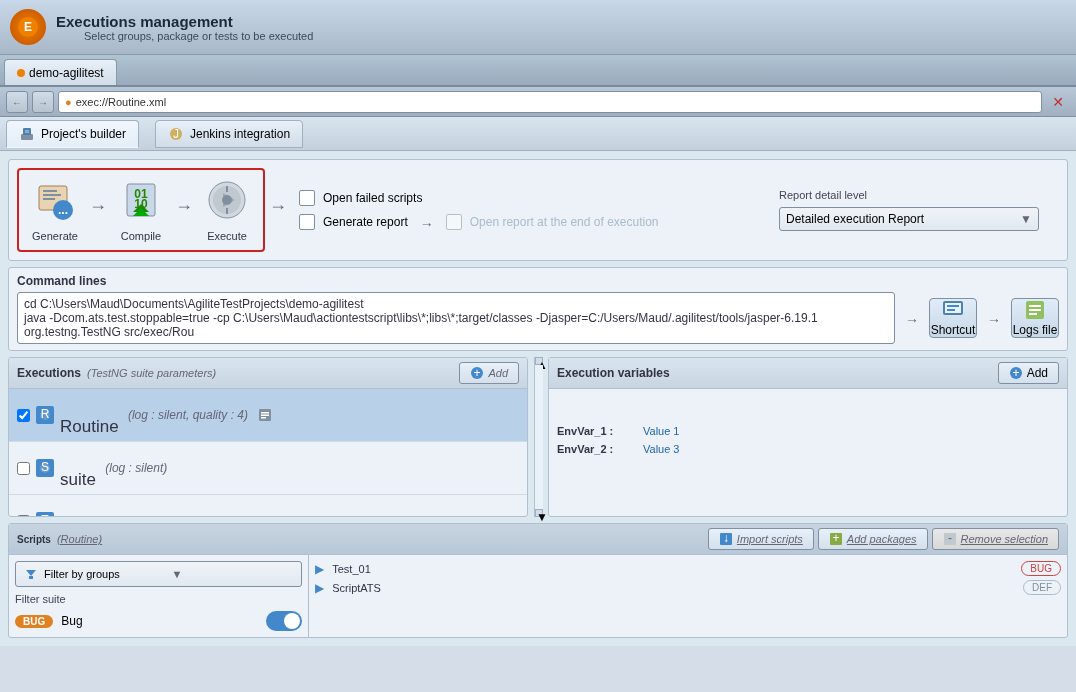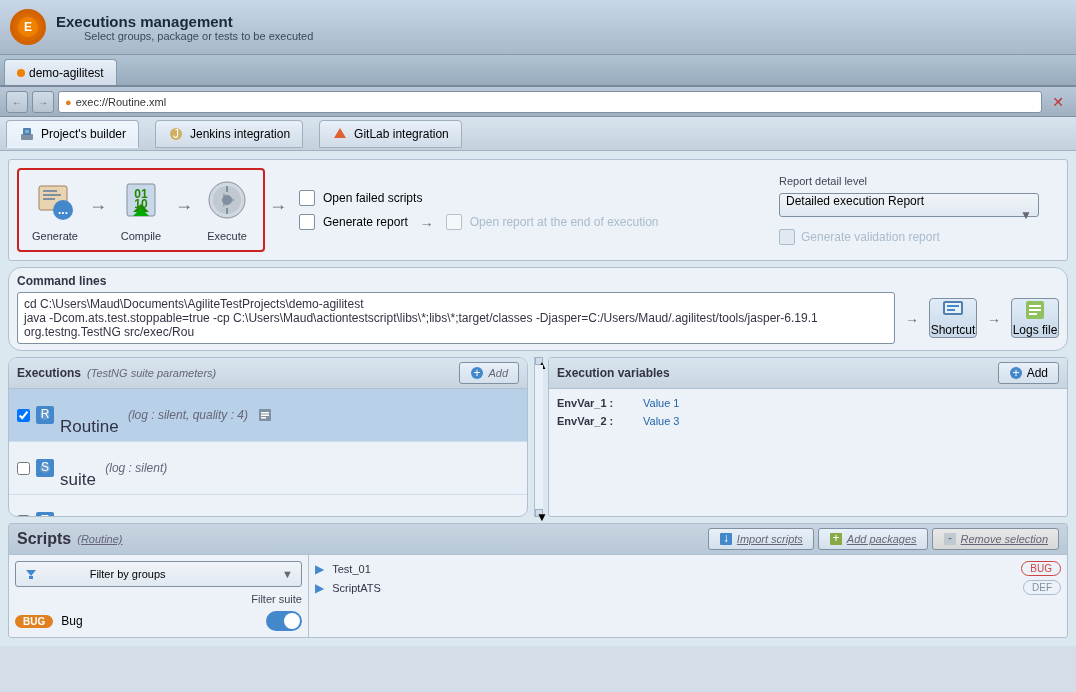--- a/index.html
+++ b/index.html
@@ -147,42 +147,41 @@
       border: 1px solid #8090a0;
       background: white;
       border-radius: 2px;
     }
     .select-box {
       width: 260px;
       height: 24px;
       background: linear-gradient(to bottom, #f0f4f8, #e0e8f0);
       border: 1px solid #8090a0;
       border-radius: 3px;
-      display: flex; align-items: flex-start;
+      display: flex; align-items: center;
       padding: 0 6px;
       cursor: pointer;
       font-size: 11px;
-      flex-direction: column;
     }
     .select-box .arrow-down { margin-left: auto; color: #667; }
     .generate-validation {
       display: flex; align-items: center; gap: 6px; margin-top: 6px;
     }
     .checkbox-disabled {
       width: 16px; height: 16px;
       border: 1px solid #aabbcc;
       background: #e0e8f0;
       border-radius: 2px;
     }
 
     
     .cmd-section {
       background: #ecf2f8;
       border: 1px solid #b0c0d0;
-      border-radius: 13px;
+      border-radius: 3px;
       padding: 6px 8px;
     }
     .cmd-section h3 { font-size: 12px; font-weight: bold; color: #334; margin-bottom: 4px; }
     .cmd-row {
       display: flex; align-items: center; gap: 6px;
     }
     .cmd-text {
       flex: 1;
       background: white;
       border: 1px solid #8090a0;
@@ -197,21 +196,21 @@
     
     .lower-section {
       display: flex;
       gap: 6px;
       height: 160px;
     }
     .executions-panel {
       flex: 1;
       background: #ecf2f8;
       border: 1px solid #b0c0d0;
-      border-radius: 9px;
+      border-radius: 3px;
       overflow: hidden;
       display: flex; flex-direction: column;
     }
     .executions-header {
       background: linear-gradient(to bottom, #d8e4ee, #c8d4e0);
       border-bottom: 1px solid #b0c0d0;
       padding: 4px 8px;
       display: flex; align-items: center;
       gap: 6px;
     }
@@ -248,40 +247,40 @@
       border-radius: 3px;
       display: flex; flex-direction: column;
     }
     .variables-header {
       background: linear-gradient(to bottom, #d8e4ee, #c8d4e0);
       border-bottom: 1px solid #b0c0d0;
       padding: 4px 8px;
       display: flex; align-items: center;
     }
     .variables-header h3 { font-size: 12px; font-weight: bold; color: #334; }
-    .var-list { flex:1; padding: 8px; display: flex; flex-direction: column; gap: 6px; }
+    .var-list { flex:1; padding: 8px; display: flex; flex-direction: column; gap: 6px; margin-top: 28px; }
     .var-item { display: flex; align-items: center; gap: 6px; }
     .var-name { font-weight: bold; color: #334; font-size: 11px; min-width: 80px; }
     .var-value { color: #2266aa; font-size: 11px; }
 
     
     .scripts-section {
       background: #ecf2f8;
       border: 1px solid #b0c0d0;
       border-radius: 3px;
       flex: 1;
     }
     .scripts-header {
       background: linear-gradient(to bottom, #c8d4e0, #b8c8d8);
       border-bottom: 1px solid #b0c0d0;
       padding: 4px 8px;
       display: flex; align-items: center;
       gap: 6px;
     }
-    .scripts-header h3 { font-size: 16px; font-weight: bold; color: #334; }
+    .scripts-header h3 { font-size: 10px; font-weight: bold; color: #334; }
     .scripts-header span { font-size: 11px; color: #667; font-style: italic; text-decoration: underline; }
     .scripts-buttons { margin-left: auto; display: flex; gap: 4px; }
     .script-btn {
       background: linear-gradient(to bottom, #e8f0f8, #d4e0ec);
       border: 1px solid #8090a0;
       border-radius: 3px;
       padding: 3px 10px;
       cursor: pointer;
       display: flex; align-items: center; gap: 4px;
       font-size: 11px;
@@ -293,21 +292,21 @@
 
     
     .scripts-body {
       display: flex;
       height: calc(100% - 32px);
     }
     .filter-panel {
       width: 300px;
       border-right: 1px solid #b0c0d0;
       padding: 6px;
-      display: flex; flex-direction: column; gap: 6px; text-align: right;
+      display: flex; flex-direction: column; gap: 6px;
     }
     .filter-select {
       background: linear-gradient(to bottom, #f0f4f8, #e0e8f0);
       border: 1px solid #8090a0;
       border-radius: 3px;
       height: 26px;
       display: flex; align-items: center;
       padding: 0 8px;
       cursor: pointer;
       gap: 6px;
@@ -443,26 +442,20 @@
     </svg>
     <span>Project's builder</span>
   </div>
   <div class="toolbar-tab">
     <svg width="16" height="16" viewBox="0 0 16 16">
       <circle cx="8" cy="8" r="6" fill="#d0b060"></circle>
       <text x="8" y="12" text-anchor="middle" fill="white" font-size="8">J</text>
     </svg>
     <span>Jenkins integration</span>
   </div>
-  <div class="toolbar-tab">
-    <svg width="16" height="16" viewBox="0 0 16 16">
-      <polygon points="8,2 14,12 2,12" fill="#e06030"></polygon>
-    </svg>
-    <span>GitLab integration</span>
-  </div>
 </div>
 
 <div class="main-content">
 
   <div class="workflow-area">
 
     <div class="workflow-steps">
 
       <div class="workflow-step">
         <div class="workflow-icon">
@@ -522,24 +515,20 @@
         <div class="checkbox-sq" style="opacity:0.5;"></div>
         <span style="color:#aabbcc;">Open  report at the end of execution</span>
       </div>
     </div>
 
     <div class="report-box">
       <label style="font-size:11px; color:#445;">Report detail level</label>
       <div class="select-box">
         <span>Detailed execution Report</span>
         <span class="arrow-down">▼</span>
-      </div>
-      <div class="generate-validation">
-        <div class="checkbox-disabled"></div>
-        <span style="color:#aabbcc;">Generate validation report</span>
       </div>
     </div>
   </div>
 
   <div class="cmd-section">
     <h3>Command lines</h3>
     <div class="cmd-row">
       <div class="cmd-text">
         <div>cd C:\Users\Maud\Documents\AgiliteTestProjects\demo-agilitest</div>
         <div>java -Dcom.ats.test.stoppable=true -cp C:\Users\Maud\actiontestscript\libs\*;libs\*;target/classes -Djasper=C:/Users/Maud/.agilitest/tools/jasper-6.19.1 org.testng.TestNG src/exec/Rou</div>

